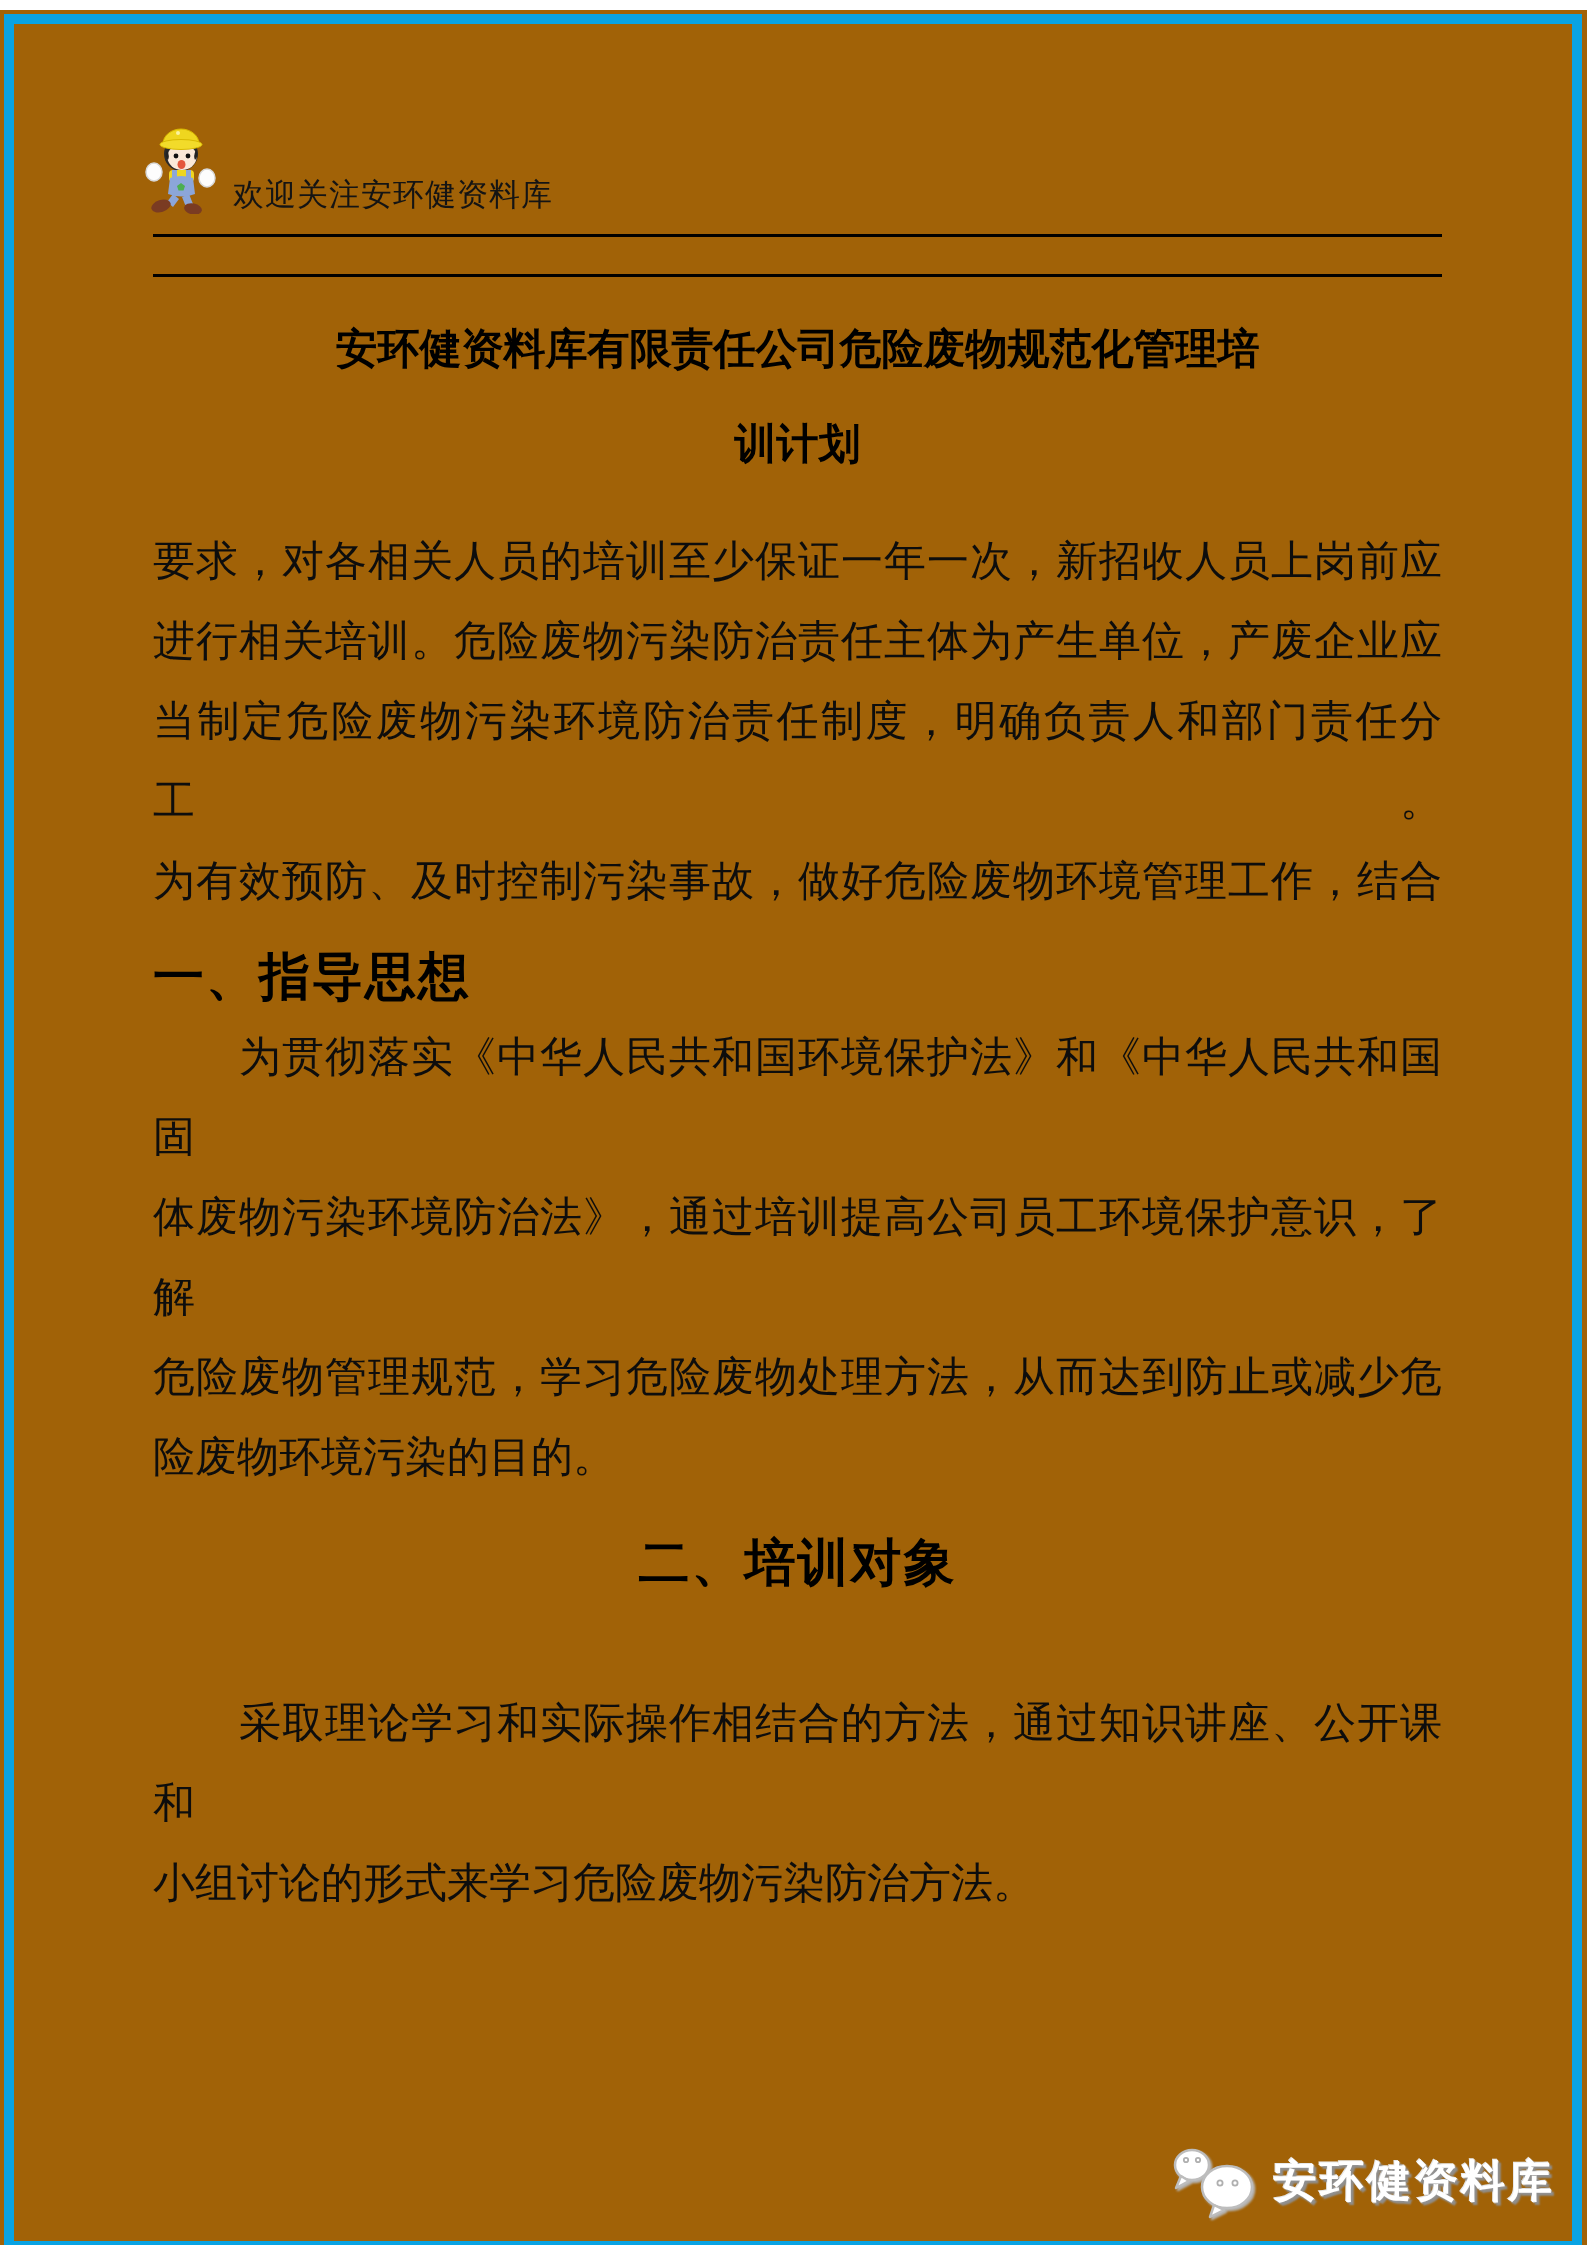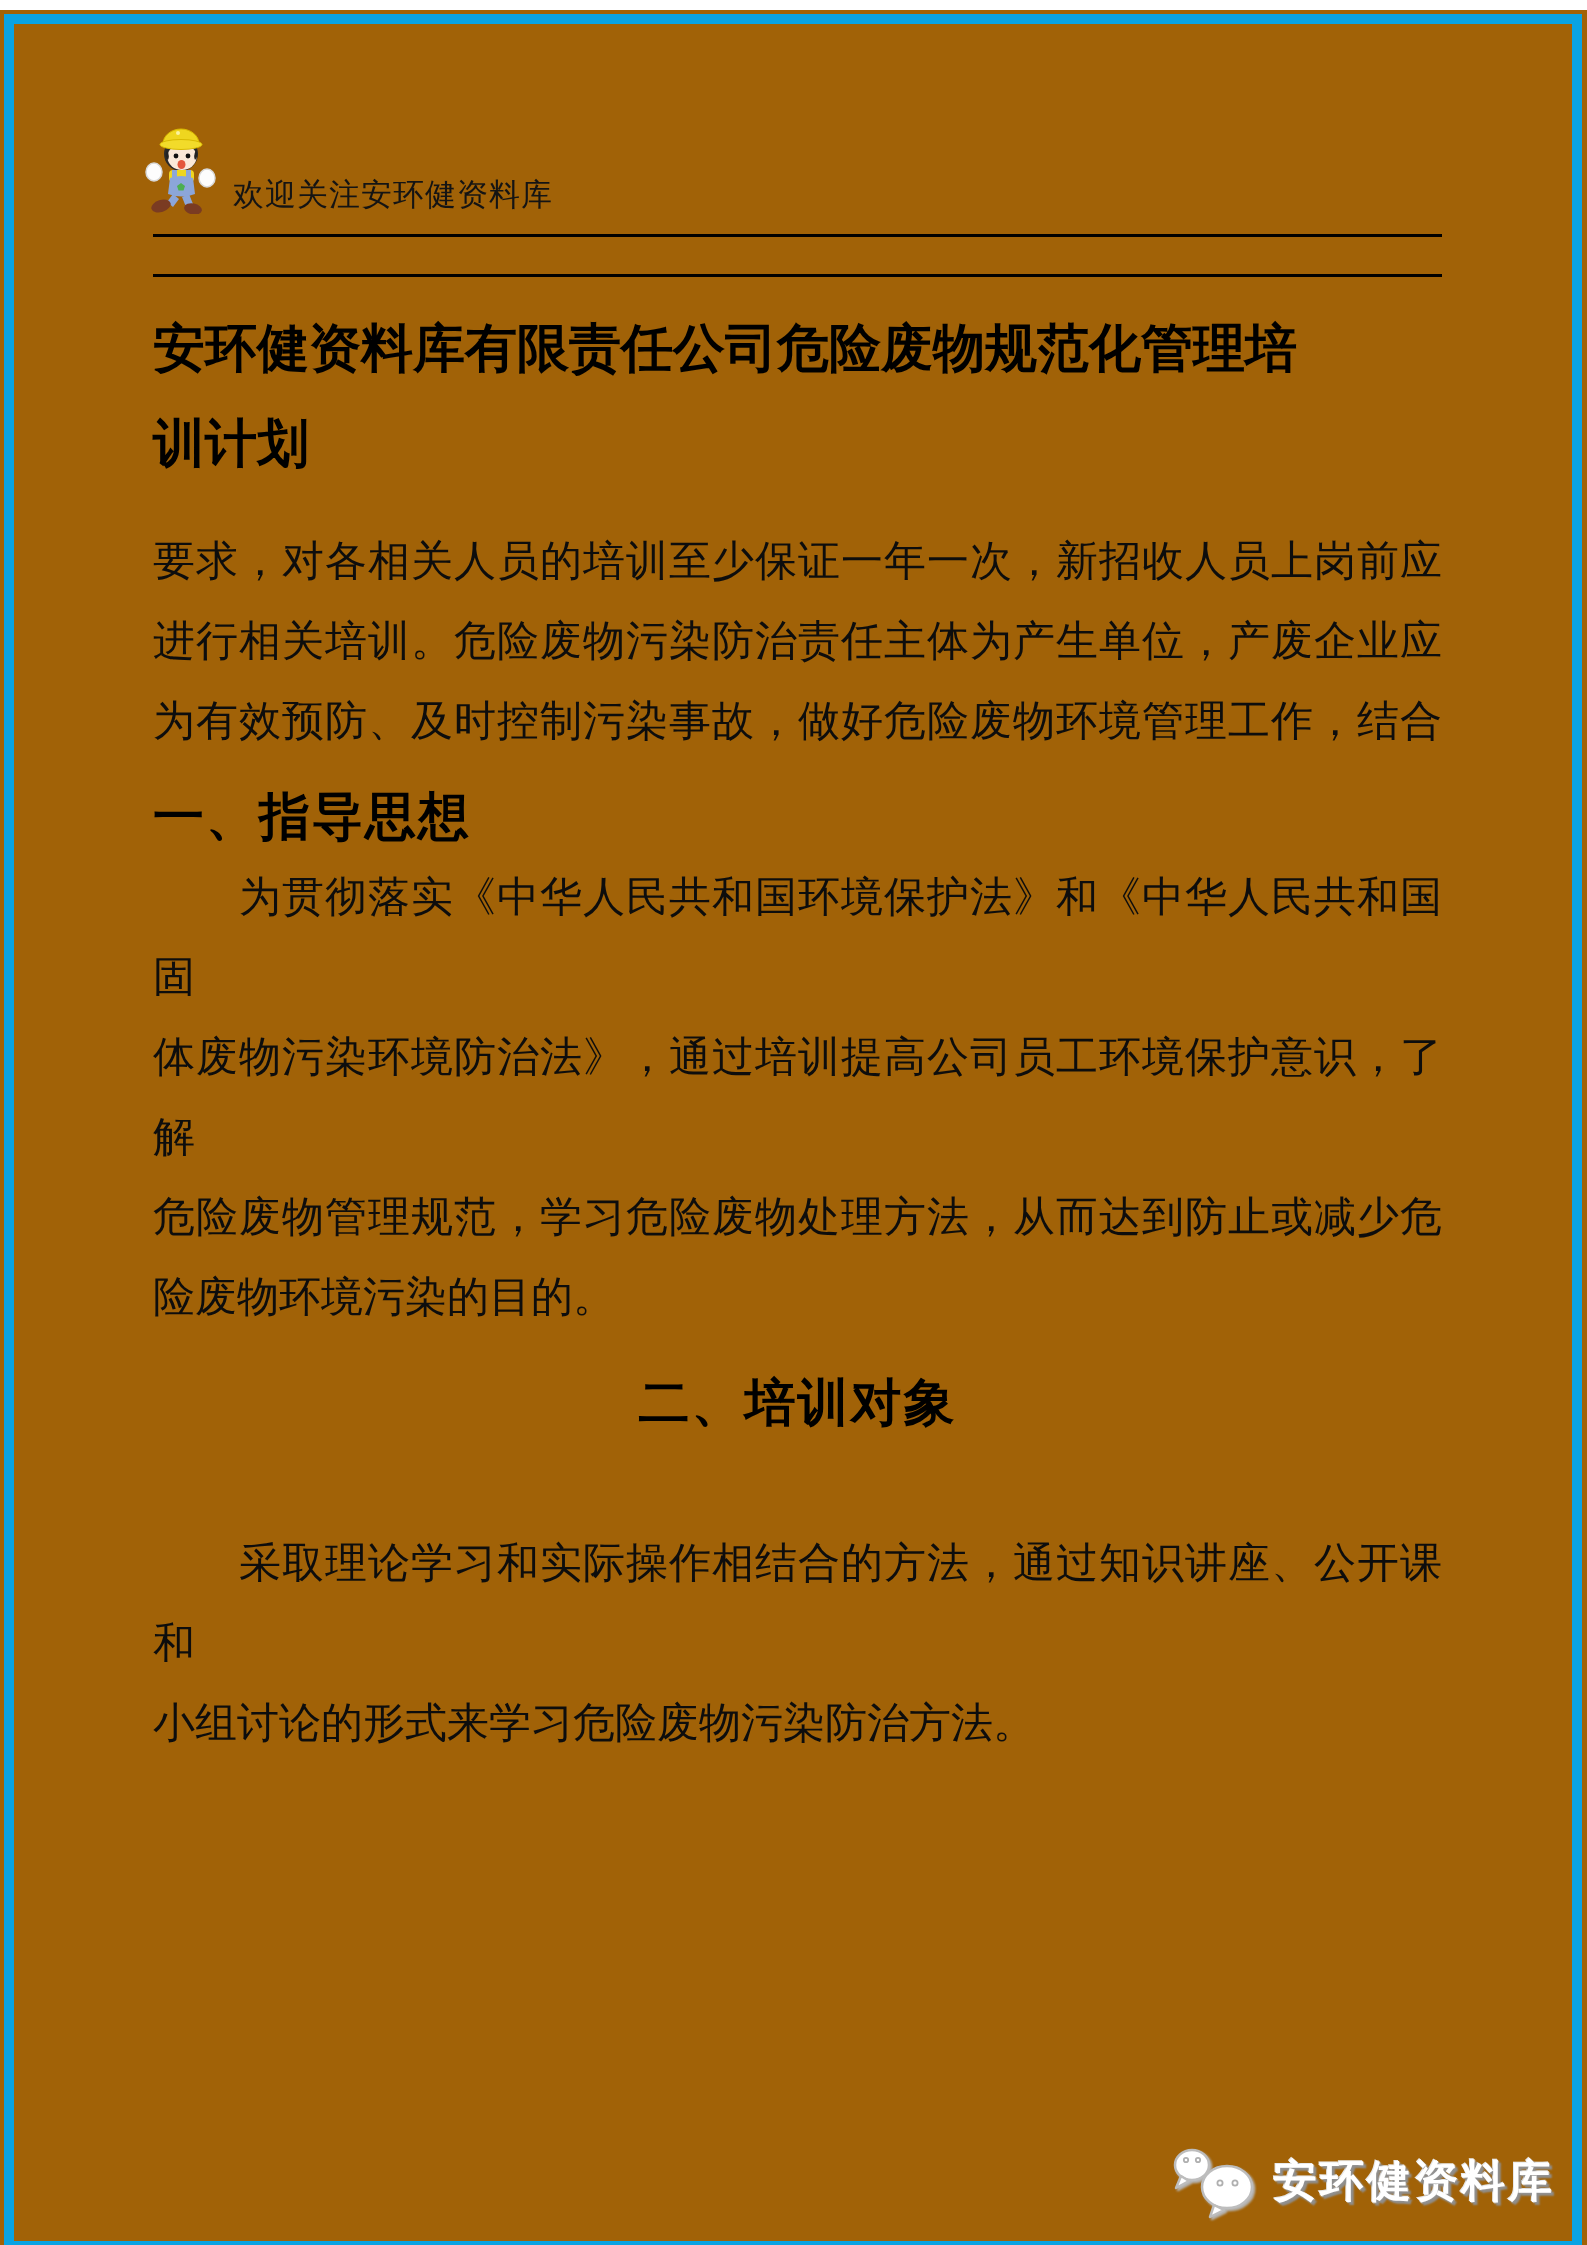--- a/index.html
+++ b/index.html
@@ -13,21 +13,21 @@
   
   .header { display: flex; align-items: flex-end; gap: 14px; margin-top: 96px; margin-left: -10px; height: 94px; }
   .mascot { width: 76px; height: 94px; flex: 0 0 auto; }
   .slogan { font-size: 31px; line-height: 1; padding-bottom: 4px; letter-spacing: 1px; color: #141414; }
 
   .rule { border: none; border-top: 3px solid #000; margin: 0; }
   .rule-1 { margin-top: 20px; }
   .rule-2 { margin-top: 37px; }
 
   
-  .doc-title { margin-top: 24px; font-family: "Liberation Sans", "DejaVu Sans", sans-serif; font-weight: bold; font-size: 52px; line-height: 95px; color: #000; }
+  .doc-title { margin-top: 24px; text-align: center; font-family: "Liberation Sans", "DejaVu Sans", sans-serif; font-weight: bold; font-size: 42px; line-height: 95px; color: #000; }
 
   
   .doc-body { margin-top: 30px; font-size: 42px; line-height: 80px; color: #0d0d0d; }
   .line { white-space: nowrap; }
   .fill { white-space: normal; text-align: justify; text-align-last: justify; }
   .indent { text-indent: 86px; }
 
   .heading { font-family: "Liberation Sans", "DejaVu Sans", sans-serif; font-weight: bold; font-size: 51px; line-height: 80px; letter-spacing: 2px; color: #000; }
   .heading.mt { margin-top: 26px; text-align: center; }
   .heading.mt-sm { margin-top: 16px; }
@@ -93,20 +93,21 @@
 
     <div class="doc-title">
       <div>安环健资料库有限责任公司危险废物规范化管理培</div>
       <div>训计划</div>
     </div>
 
     <div class="doc-body">
 
       <div class="line fill">要求，对各相关人员的培训至少保证一年一次，新招收人员上岗前应</div>
       <div class="line fill">进行相关培训。危险废物污染防治责任主体为产生单位，产废企业应</div>
+      <div class="line fill">当制定危险废物污染环境防治责任制度，明确负责人和部门责任分工。</div>
       <div class="line fill">为有效预防、及时控制污染事故，做好危险废物环境管理工作，结合</div>
 
       <div class="heading mt-sm">一、指导思想</div>
       <div class="line fill indent">为贯彻落实《中华人民共和国环境保护法》和《中华人民共和国固</div>
       <div class="line fill">体废物污染环境防治法》，通过培训提高公司员工环境保护意识，了解</div>
       <div class="line fill">危险废物管理规范，学习危险废物处理方法，从而达到防止或减少危</div>
       <div class="line">险废物环境污染的目的。</div>
 
       <div class="heading mt">二、培训对象</div>
       <div class="blank-line"></div>

